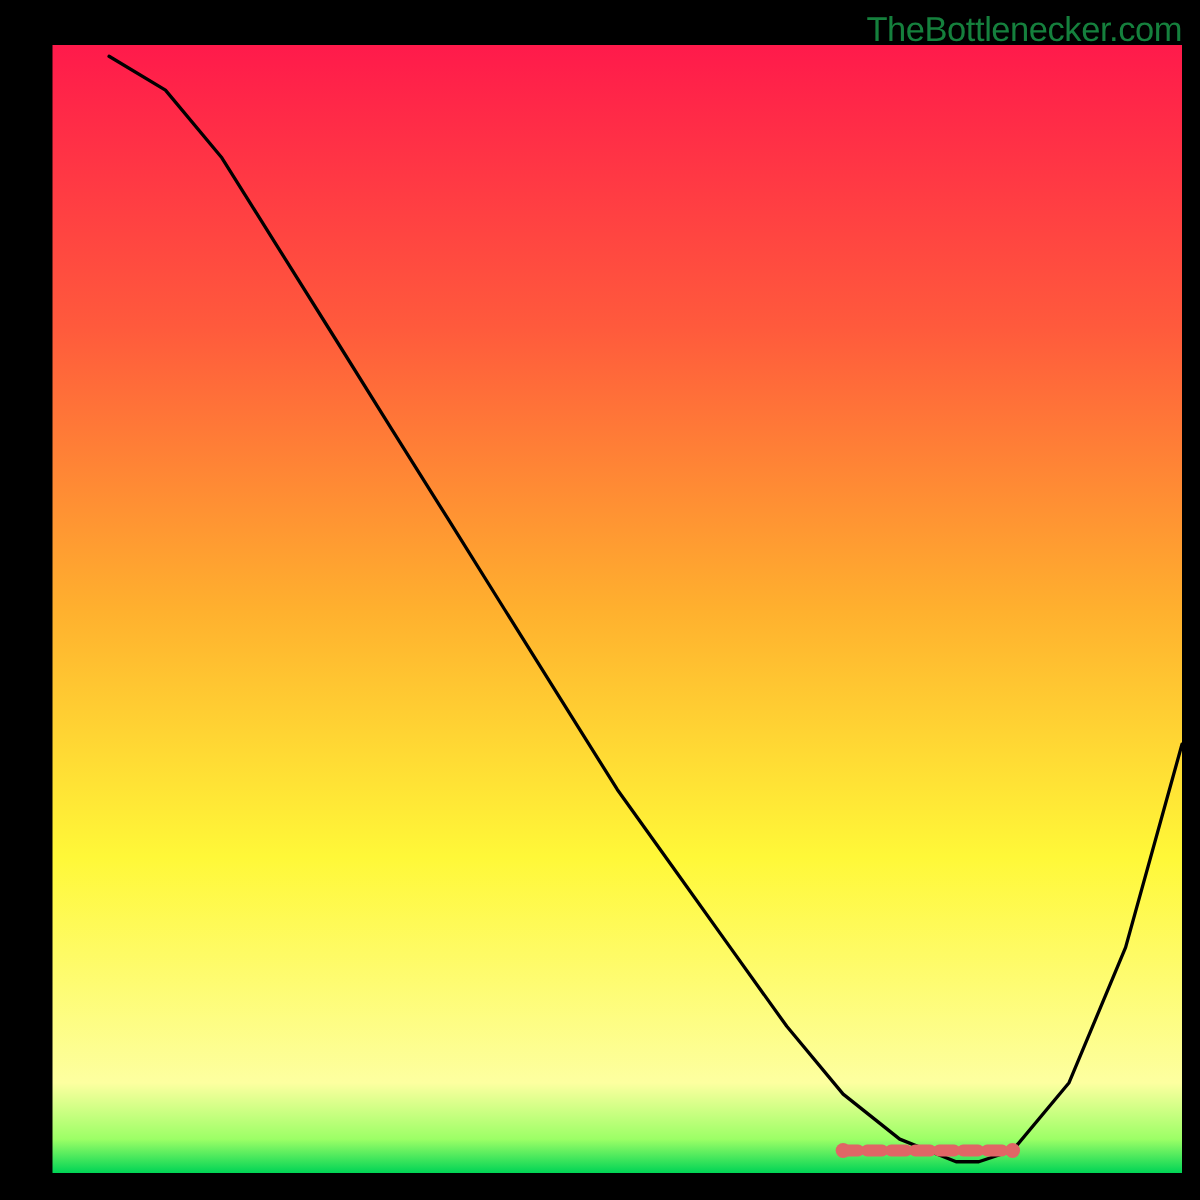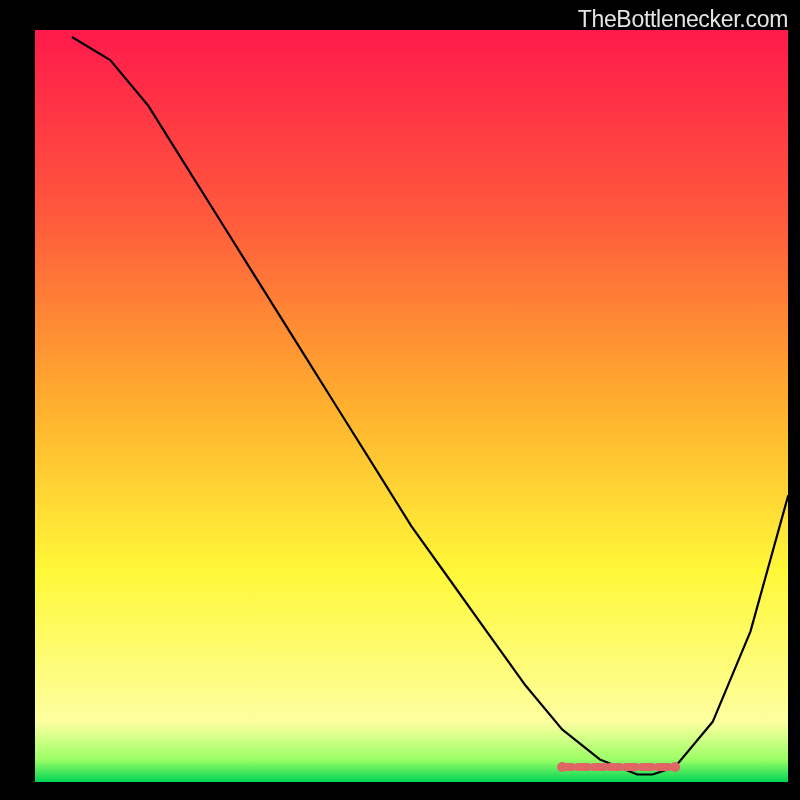--- a/index.html
+++ b/index.html
@@ -20,21 +20,21 @@
   }
   svg {
     display: block;
   }
   .watermark {
     position: absolute;
     top: 6px;
     right: 12px;
     font-family: Arial, Helvetica, sans-serif;
     font-size: 23px;
-    color: #e5e5e5;
+    color: #15803d;
     letter-spacing: -0.3px;
     font-weight: 500;
   }
 </style>
 </head>
 <body>
 
 <div class="chart-container">
   <svg id="chart-svg" width="800" height="800" viewBox="0 0 800 800">
       <defs>

